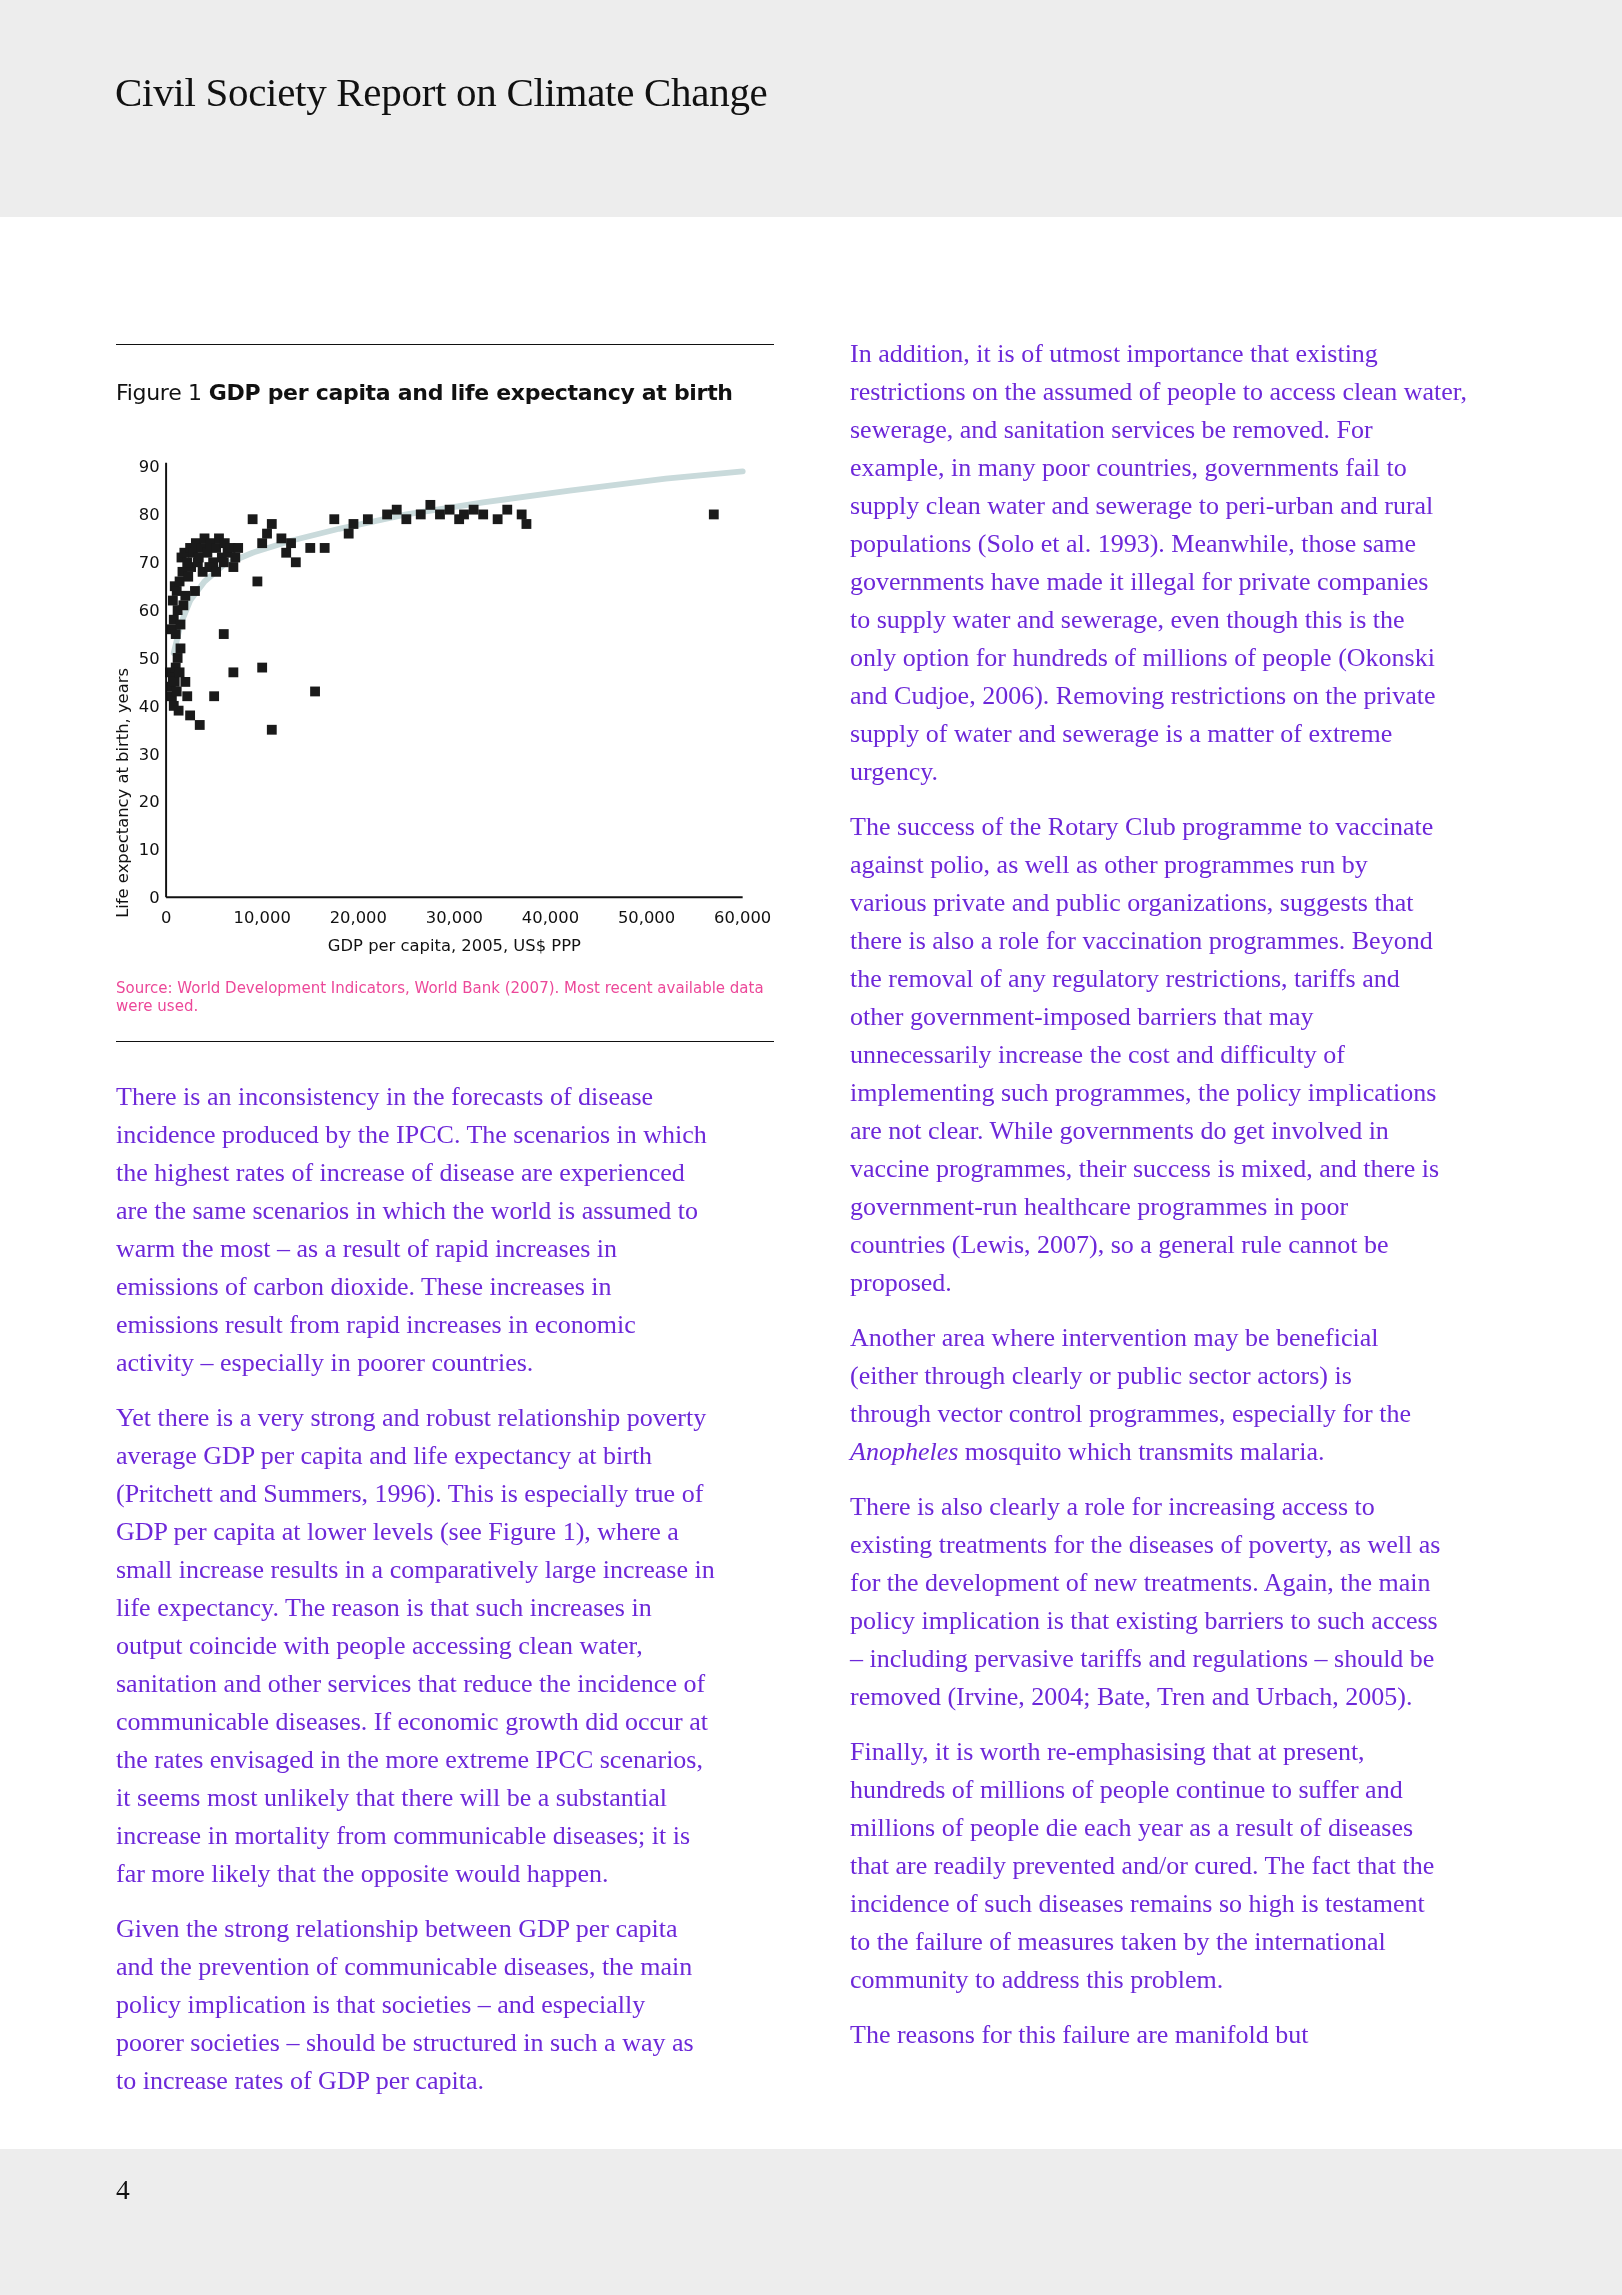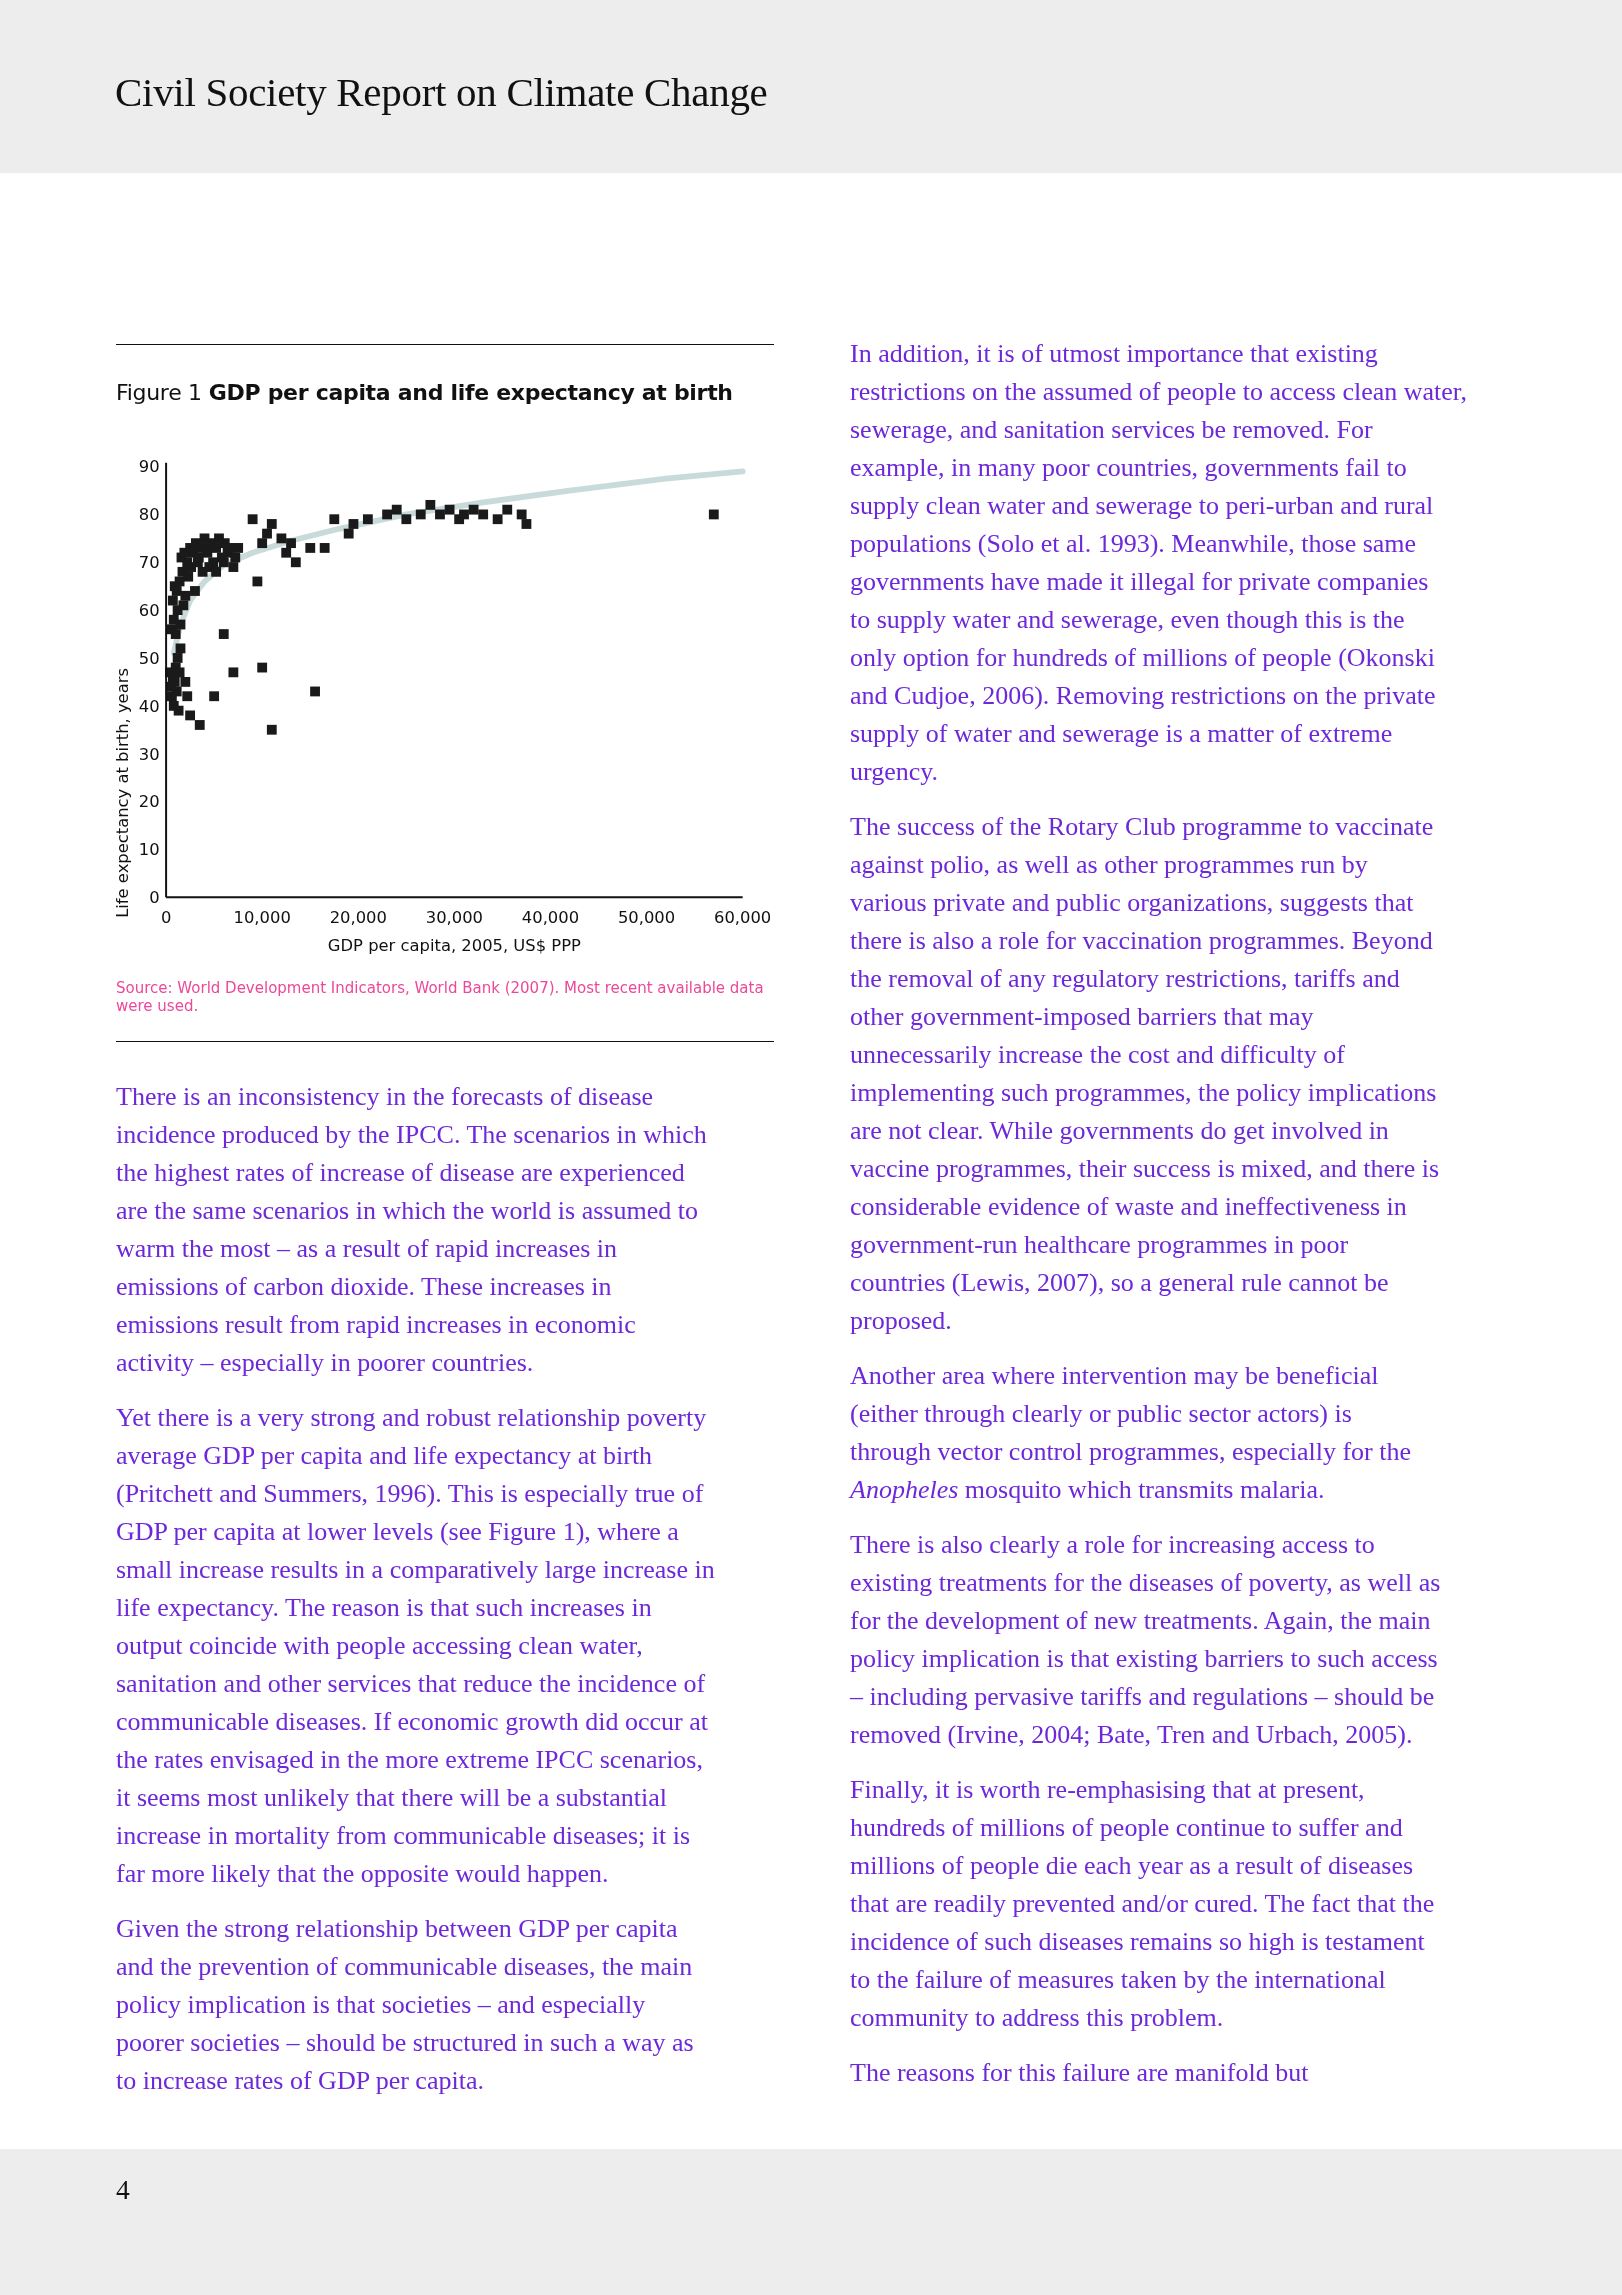--- a/index.html
+++ b/index.html
@@ -1,17 +1,17 @@
 <!DOCTYPE html>
 <html style="font-size:10.5px"><head>
 <meta charset="utf-8">
 <style>
   html, body { margin:0; padding:0; }
   body { width:1623px; height:2295px; position:relative; background:#ffffff; overflow:hidden; color:#1a1a1a; }
-  .header-band { position:absolute; left:0; top:0; width:1623px; height:173px; background:#ededed; }
+  .header-band { position:absolute; left:0; top:0; width:1623px; height:217px; background:#ededed; }
   .header-title { position:absolute; left:115px; top:68px; font-family:"Liberation Serif", serif; font-size:41px; color:#111; letter-spacing:-0.3px; }
   .footer-band { position:absolute; left:0; top:2149px; width:1623px; height:147px; background:#ededed; }
   .page-number { position:absolute; left:116px; top:2174px; font-family:"Liberation Serif", serif; font-size:27.5px; color:#111; }
 
   .rule { position:absolute; left:116px; width:658px; height:1.3px; background:#111; }
   .fig-caption { position:absolute; left:116px; top:380px; font-family:"DejaVu Sans", sans-serif; font-size:22px; color:#111; white-space:nowrap; }
   .fig-caption .fig-label { font-weight:normal; letter-spacing:-0.3px; }
   .fig-caption .fig-title { font-weight:bold; margin-left:7px; letter-spacing:-0.3px; }
 
   #chart { position:absolute; left:92px; top:445px; width:694px; height:517px; }
@@ -221,21 +221,20 @@
       <span class="line">The success of the Rotary Club programme to vaccinate</span>
       <span class="line">against polio, as well as other programmes run by</span>
       <span class="line">various private and public organizations, suggests that</span>
       <span class="line">there is also a role for vaccination programmes. Beyond</span>
       <span class="line">the removal of any regulatory restrictions, tariffs and</span>
       <span class="line">other government-imposed barriers that may</span>
       <span class="line">unnecessarily increase the cost and difficulty of</span>
       <span class="line">implementing such programmes, the policy implications</span>
       <span class="line">are not clear. While governments do get involved in</span>
       <span class="line">vaccine programmes, their success is mixed, and there is</span>
-      <span class="line">considerable evidence of waste and ineffectiveness in</span>
       <span class="line">government-run healthcare programmes in poor</span>
       <span class="line">countries (Lewis, 2007), so a general rule cannot be</span>
       <span class="line">proposed.</span>
     </p>
     <p>
       <span class="line">Another area where intervention may be beneficial</span>
       <span class="line">(either through clearly or public sector actors) is</span>
       <span class="line">through vector control programmes, especially for the</span>
       <span class="line"><em>Anopheles</em> mosquito which transmits malaria.</span>
     </p>

